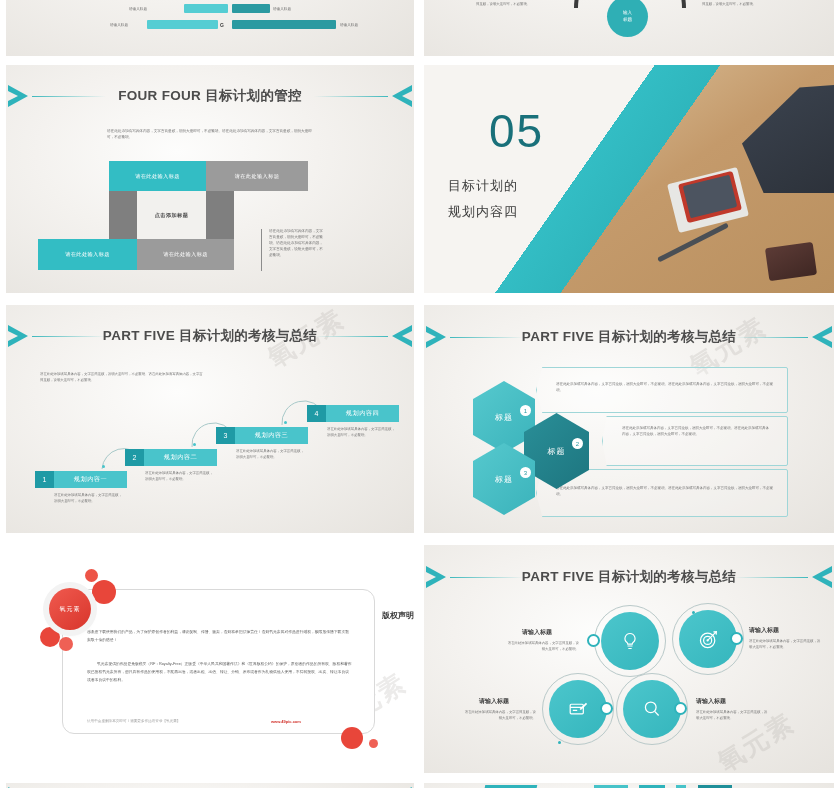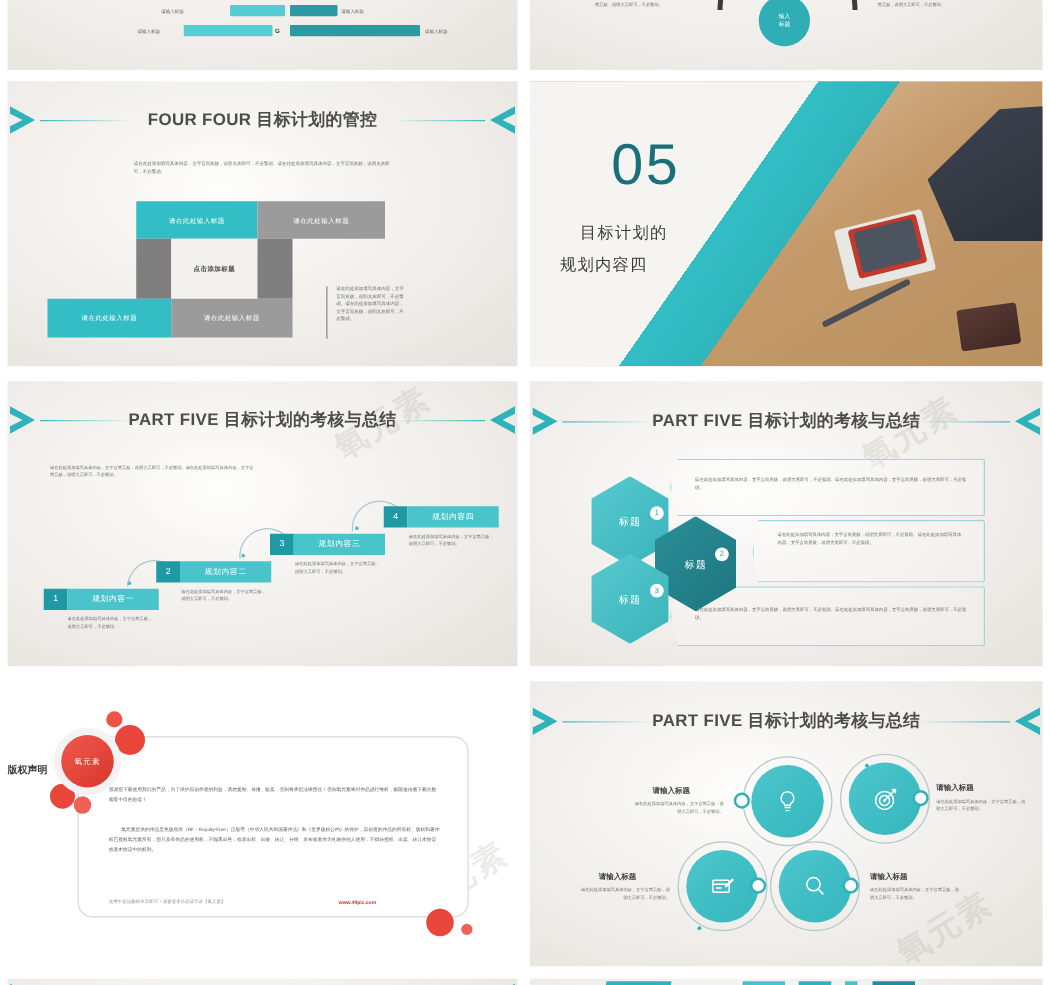--- a/index.html
+++ b/index.html
@@ -235,21 +235,21 @@
                 background:#c0392b; border-radius:3px;"></div>
     <div class="prop" style="left:262px; top:115px; width:48px; height:33px; transform:rotate(-14deg);
                 background:#4c5460; border-radius:2px;"></div>
     <div class="prop" style="left:230px; top:175px; width:78px; height:5px; transform:rotate(-27deg);
                 background:#4a4f55; border-radius:3px;"></div>
     <div class="prop" style="left:343px; top:180px; width:48px; height:33px; transform:rotate(-8deg);
                 background:linear-gradient(160deg,#5c3b36,#3f2723); border-radius:3px;"></div>
     <div class="cover-mask"></div>
 
     <div class="cover-num" style="left:29px; top:43px;margin-left:36px;">05</div>
-    <div class="cover-t1" style="left:24px; top:112px;margin-left:16px;">目标计划的</div>
+    <div class="cover-t1" style="left:24px; top:112px;">目标计划的</div>
     <div class="cover-t2" style="left:24px; top:138px;">规划内容四</div>
   </div>
 
   <div class="slide light" style="left:6px; top:305px; width:408px; height:228px;">
     <div class="wm" style="left:258px; top:16px;">氧元素</div>
     <div class="hdr" style="top:16px;">
       <div class="arw" style="left:2px;">
         <svg width="28" height="24" viewBox="0 0 28 24">
             <path d="M0 1 L20 12 L0 23 L0 17 L10 12 L0 7 Z" fill="#2fb3bb"></path>
           </svg>
@@ -354,21 +354,21 @@
     <div class="wm" style="left:320px; top:140px;">氧元素</div>
 
     <div class="cp-card" style="left:56px; top:44px; width:313px; height:145px;"></div>
 
     <div class="bubble" style="left:79px; top:24px; width:13px; height:13px; background:#ed5447;"></div>
     <div class="bubble" style="left:86px; top:35px; width:24px; height:24px; background:#e8463a;"></div>
     <div class="bubble" style="left:34px; top:82px; width:20px; height:20px; background:#e8463a;"></div>
     <div class="bubble" style="left:53px; top:92px; width:14px; height:14px; background:#ef6055;"></div>
     <div class="logo-badge" style="left:43px; top:43px; width:42px; height:42px;">氧元素</div>
 
-    <div class="cp-title" style="left:0; right:0; text-align:left; top:65px;">版权声明</div>
+    <div class="cp-title" style="left:0; right:0; text-align:right; top:65px;">版权声明</div>
     <div class="cp-p" style="left:81px; top:84px; width:265px;">感谢您下载使用我们的产品，为了保护原创作者的利益，请勿复制、传播、贩卖，否则将承担法律责任！否则氧元素将对作品进行维权，极限放传播下载次数索取十倍的赔偿！</div>
     <div class="cp-p" style="left:81px; top:116px; width:265px; text-indent:10px;">氧元素提供的作品是免版税类（RF：Royalty-Free）正版受《中华人民共和国著作法》和《世界版权公约》的保护，原创者的作品的所有权、版权和著作权已授权氧元素所有，您只具有作品的使用权，不能再出售，或者出租、出借、转让、分销、发布或者作为礼物供他人使用，不得转授权、出卖、转让本协议或者本协议中的权利。</div>
     <div class="cp-foot" style="left:81px; top:174px;">使用中直接删除本页即可！需要更多作品请登录【氧元素】</div>
     <div class="cp-url" style="left:265px; top:174px;">www.49pic.com</div>
 
     <div class="bubble" style="left:335px; top:182px; width:22px; height:22px; background:#e8463a;"></div>
     <div class="bubble" style="left:363px; top:194px; width:9px; height:9px; background:#ef6055;"></div>
   </div>
 
   <div class="slide light" style="left:424px; top:545px; width:410px; height:228px;">

